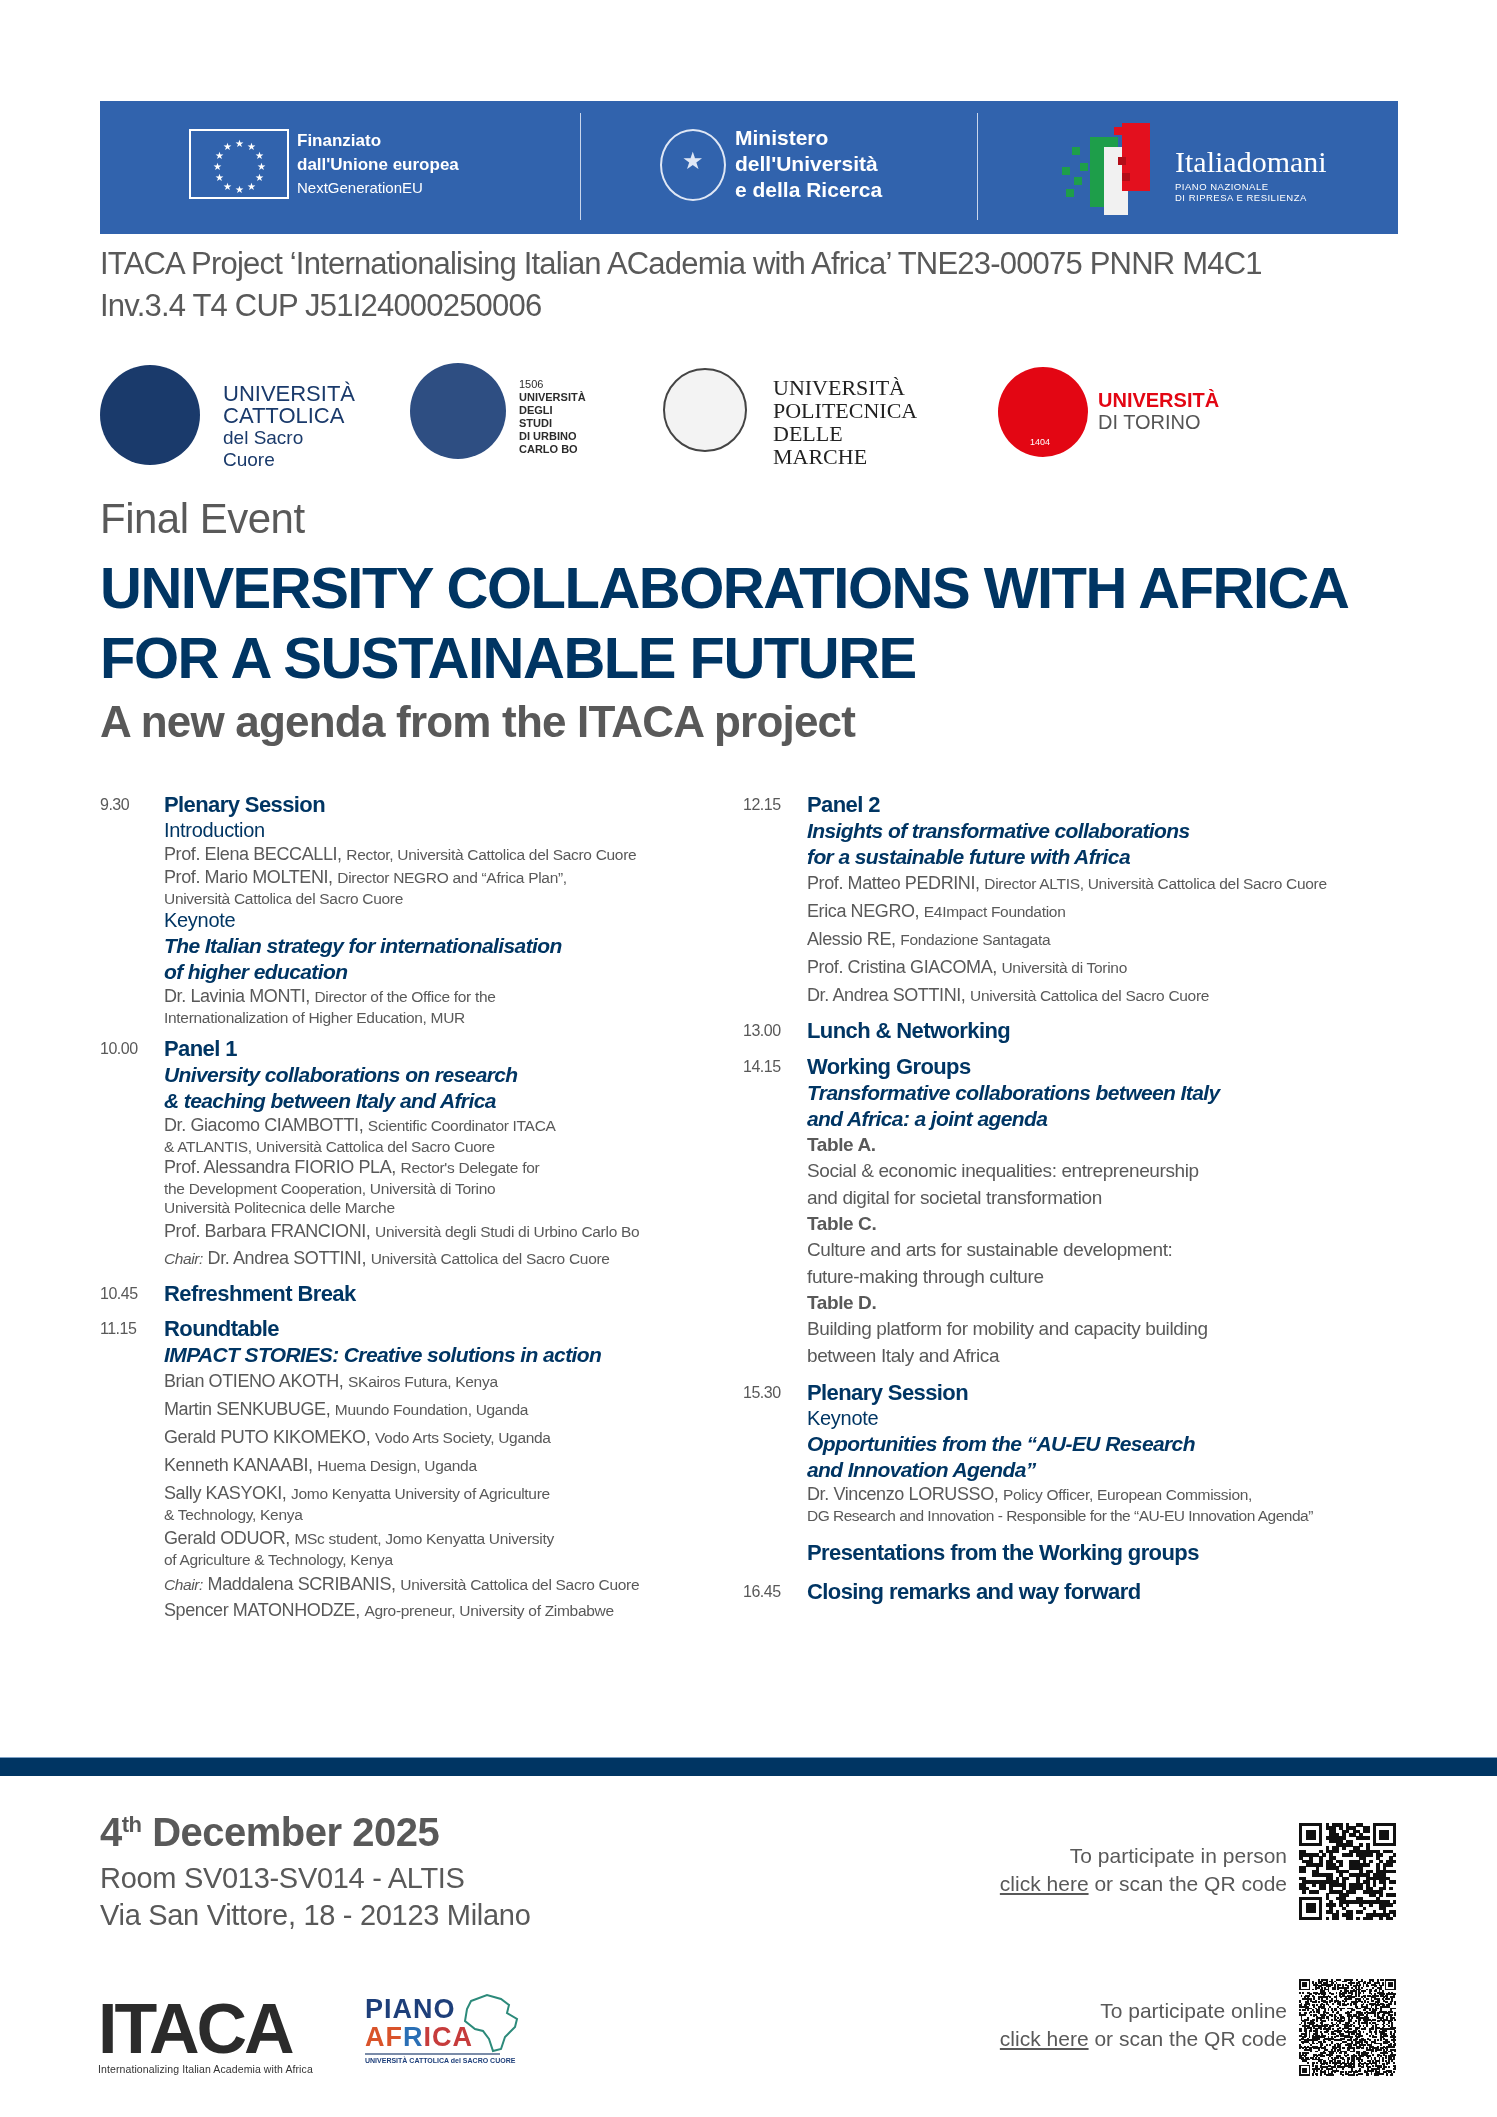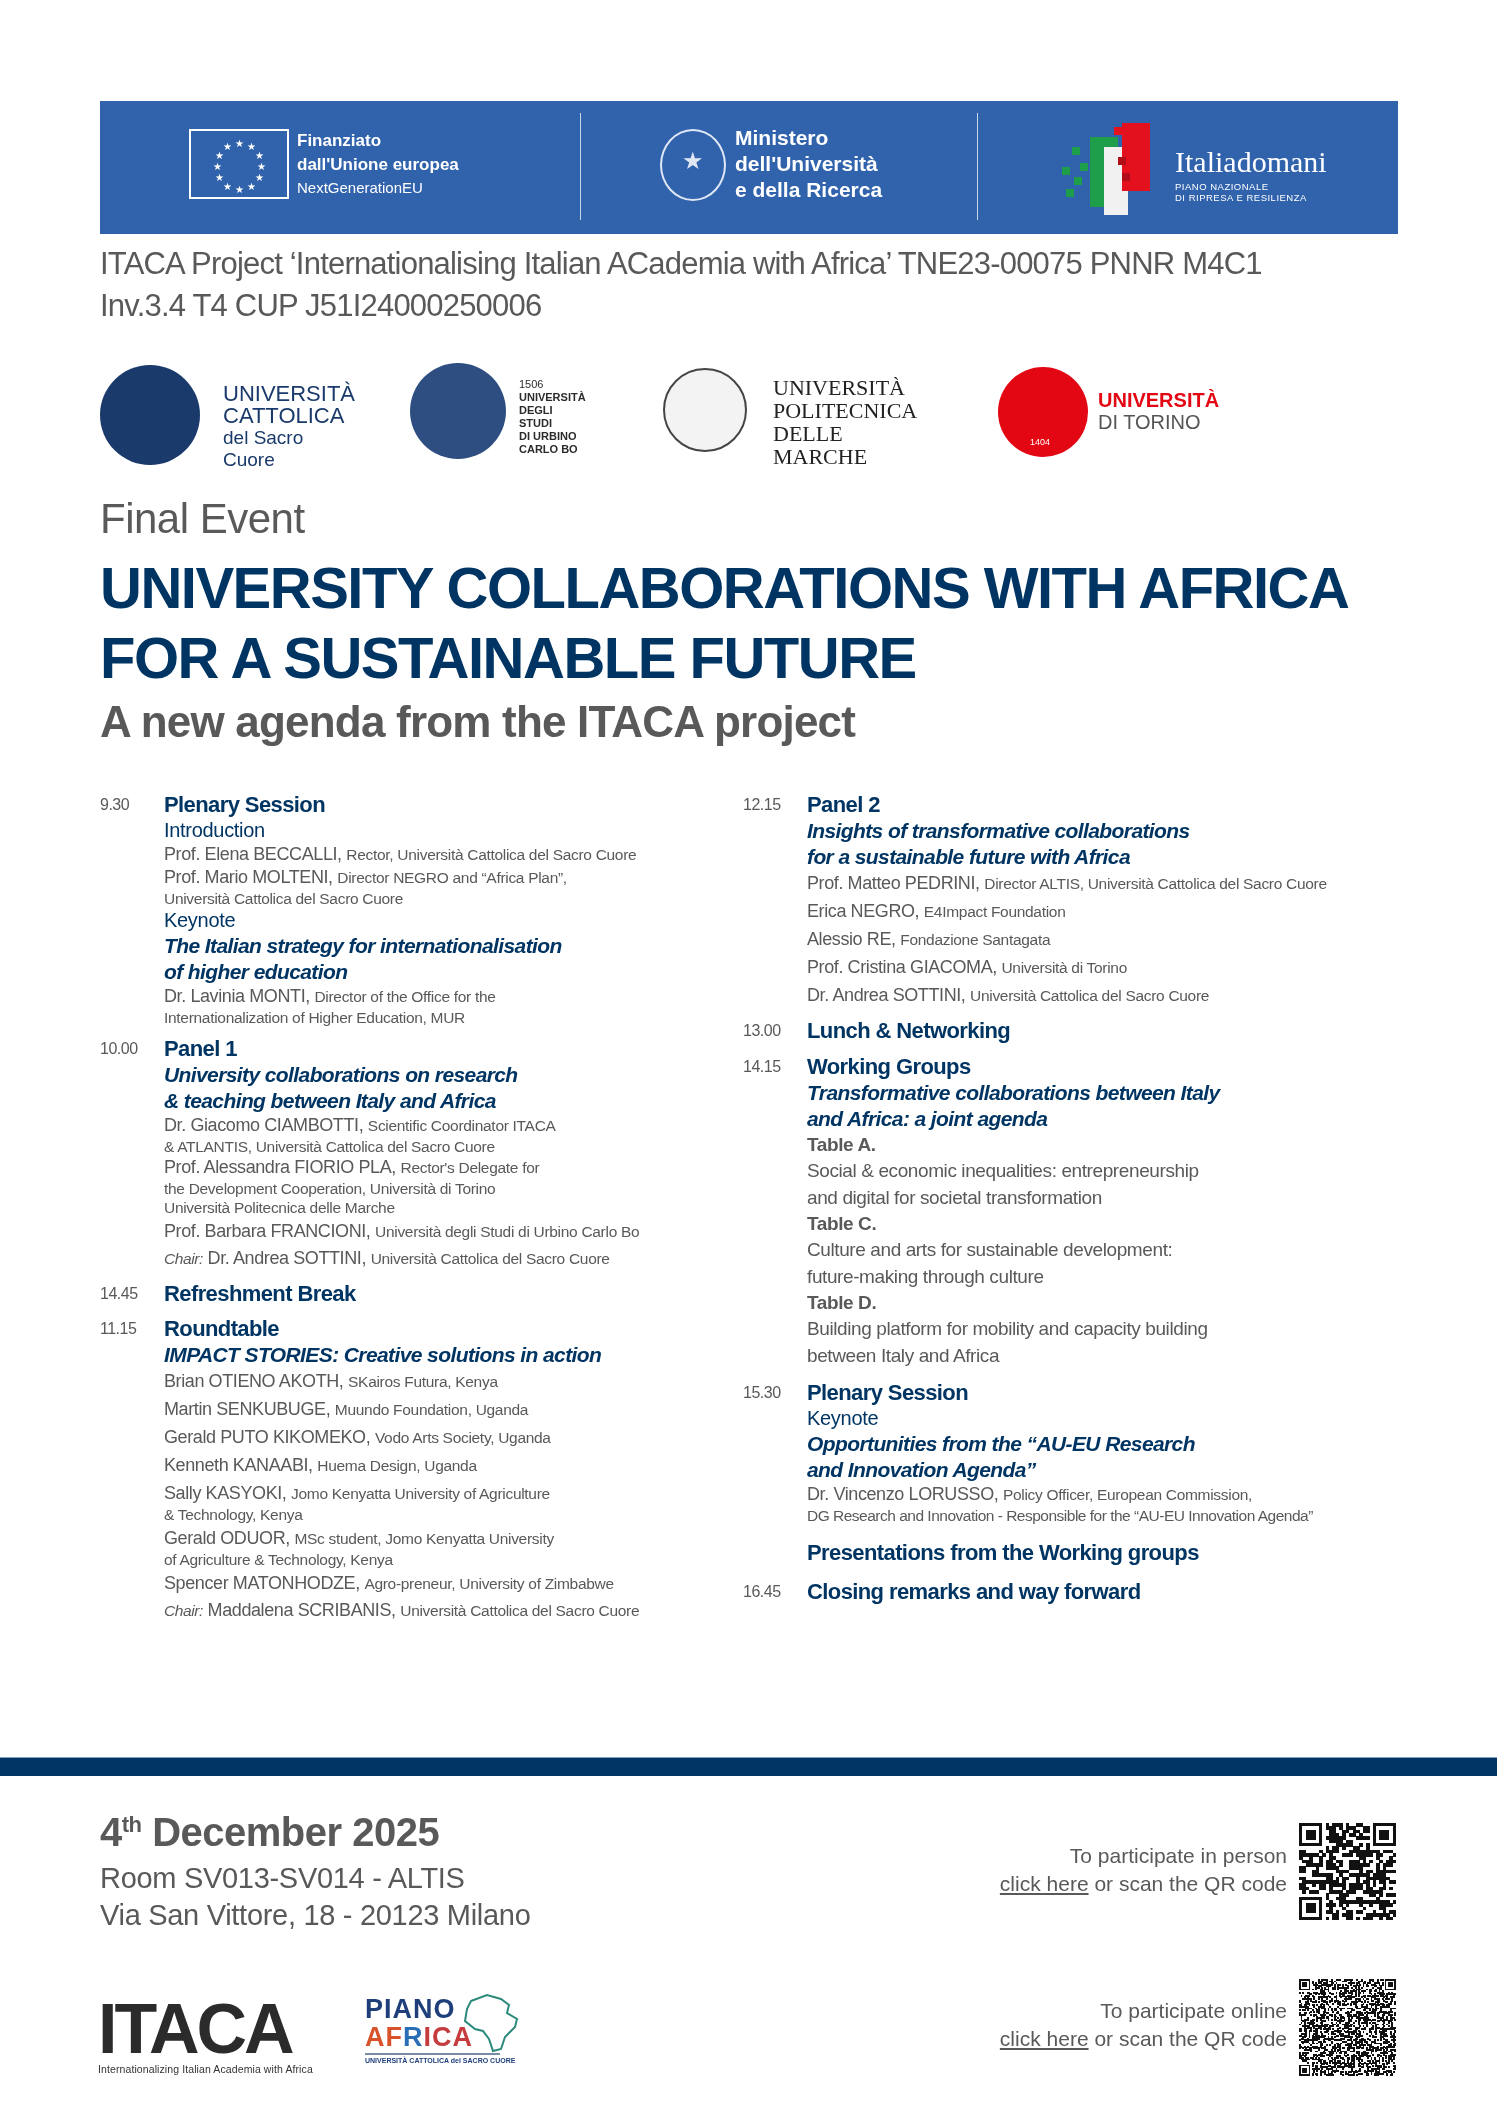--- a/index.html
+++ b/index.html
@@ -198,41 +198,41 @@
       <div class="aff2">&amp; ATLANTIS, Università Cattolica del Sacro Cuore</div>
       <div class="speaker"><span>Prof. Alessandra FIORIO PLA,</span> <span class="aff">Rector's Delegate for</span></div>
       <div class="aff2">the Development Cooperation, Università di Torino</div>
       <div class="aff2">Università Politecnica delle Marche</div>
       <div class="speaker" style="margin-top:3px;"><span>Prof. Barbara FRANCIONI,</span> <span class="aff">Università degli Studi di Urbino Carlo Bo</span></div>
       <div class="speaker" style="margin-top:4px;"><span class="chair">Chair:</span> <span>Dr. Andrea SOTTINI,</span> <span class="aff">Università Cattolica del Sacro Cuore</span></div>
     </div>
   </div>
 
   <div class="row" style="margin-top:10px;height:35px;">
-    <span class="time" style="top:5px;">14.45</span>
+    <span class="time" style="top:5px;">10.45</span>
     <div class="content">
         <div class="h">Refreshment Break</div>
       </div>
   </div>
 
   <div class="row">
     <span class="time" style="top:5px;">11.15</span>
     <div class="content">
       <div class="h">Roundtable</div>
       <div class="it">IMPACT STORIES: Creative solutions in action</div>
       <div class="speaker" style="margin-top:2px;"><span>Brian OTIENO AKOTH,</span> <span class="aff">SKairos Futura, Kenya</span></div>
       <div class="speaker" style="margin-top:5px;"><span>Martin SENKUBUGE,</span> <span class="aff">Muundo Foundation, Uganda</span></div>
       <div class="speaker" style="margin-top:5px;"><span>Gerald PUTO KIKOMEKO,</span> <span class="aff">Vodo Arts Society, Uganda</span></div>
       <div class="speaker" style="margin-top:5px;"><span>Kenneth KANAABI,</span> <span class="aff">Huema Design, Uganda</span></div>
       <div class="speaker" style="margin-top:5px;"><span>Sally KASYOKI,</span> <span class="aff">Jomo Kenyatta University of Agriculture</span></div>
       <div class="aff2">&amp; Technology, Kenya</div>
       <div class="speaker" style="margin-top:3px;"><span>Gerald ODUOR,</span> <span class="aff">MSc student, Jomo Kenyatta University</span></div>
       <div class="aff2">of Agriculture &amp; Technology, Kenya</div>
+      <div class="speaker" style="margin-top:4px;"><span class="chair">Chair:</span> <span>Maddalena SCRIBANIS,</span> <span class="aff">Università Cattolica del Sacro Cuore</span></div>
       <div class="speaker" style="margin-top:3px;"><span>Spencer MATONHODZE,</span> <span class="aff">Agro-preneur, University of Zimbabwe</span></div>
-      <div class="speaker" style="margin-top:4px;"><span class="chair">Chair:</span> <span>Maddalena SCRIBANIS,</span> <span class="aff">Università Cattolica del Sacro Cuore</span></div>
     </div>
   </div>
 </div>
 
 <div class="col" style="left:743px;top:791px;width:700px;">
   <div class="row">
     <span class="time" style="top:5px;">12.15</span>
     <div class="content">
       <div class="h">Panel 2</div>
       <div class="it">Insights of transformative collaborations</div>

